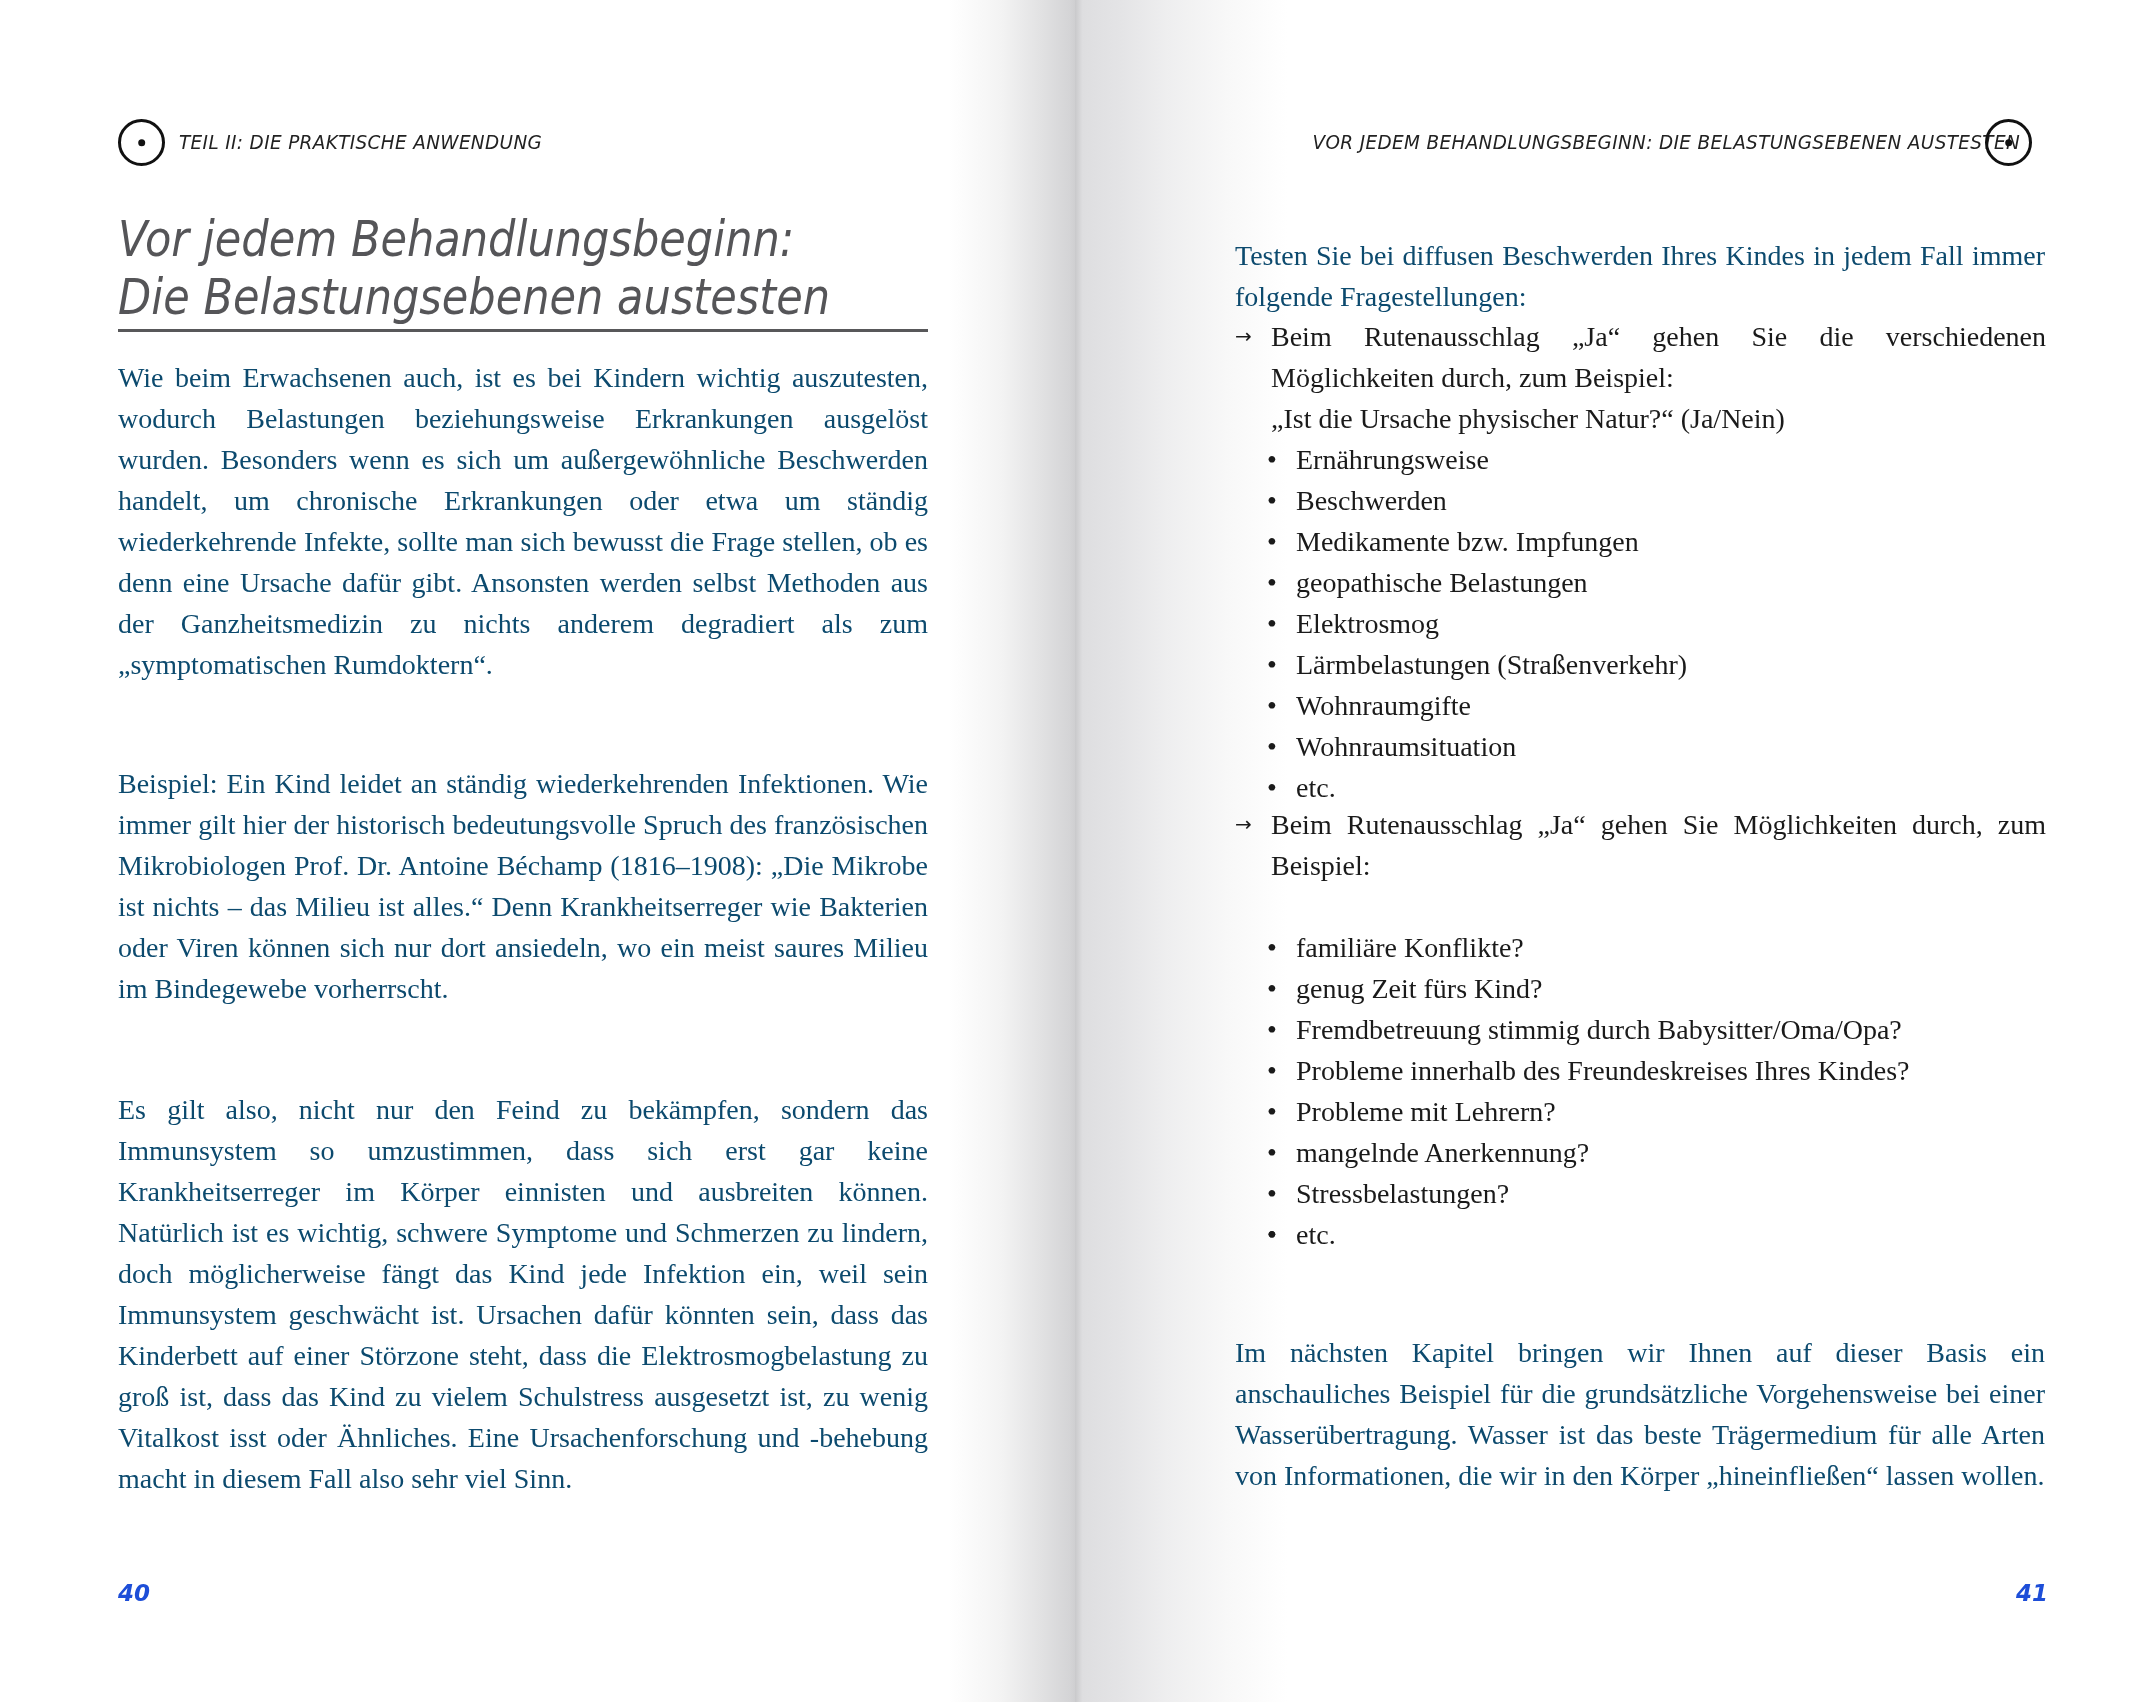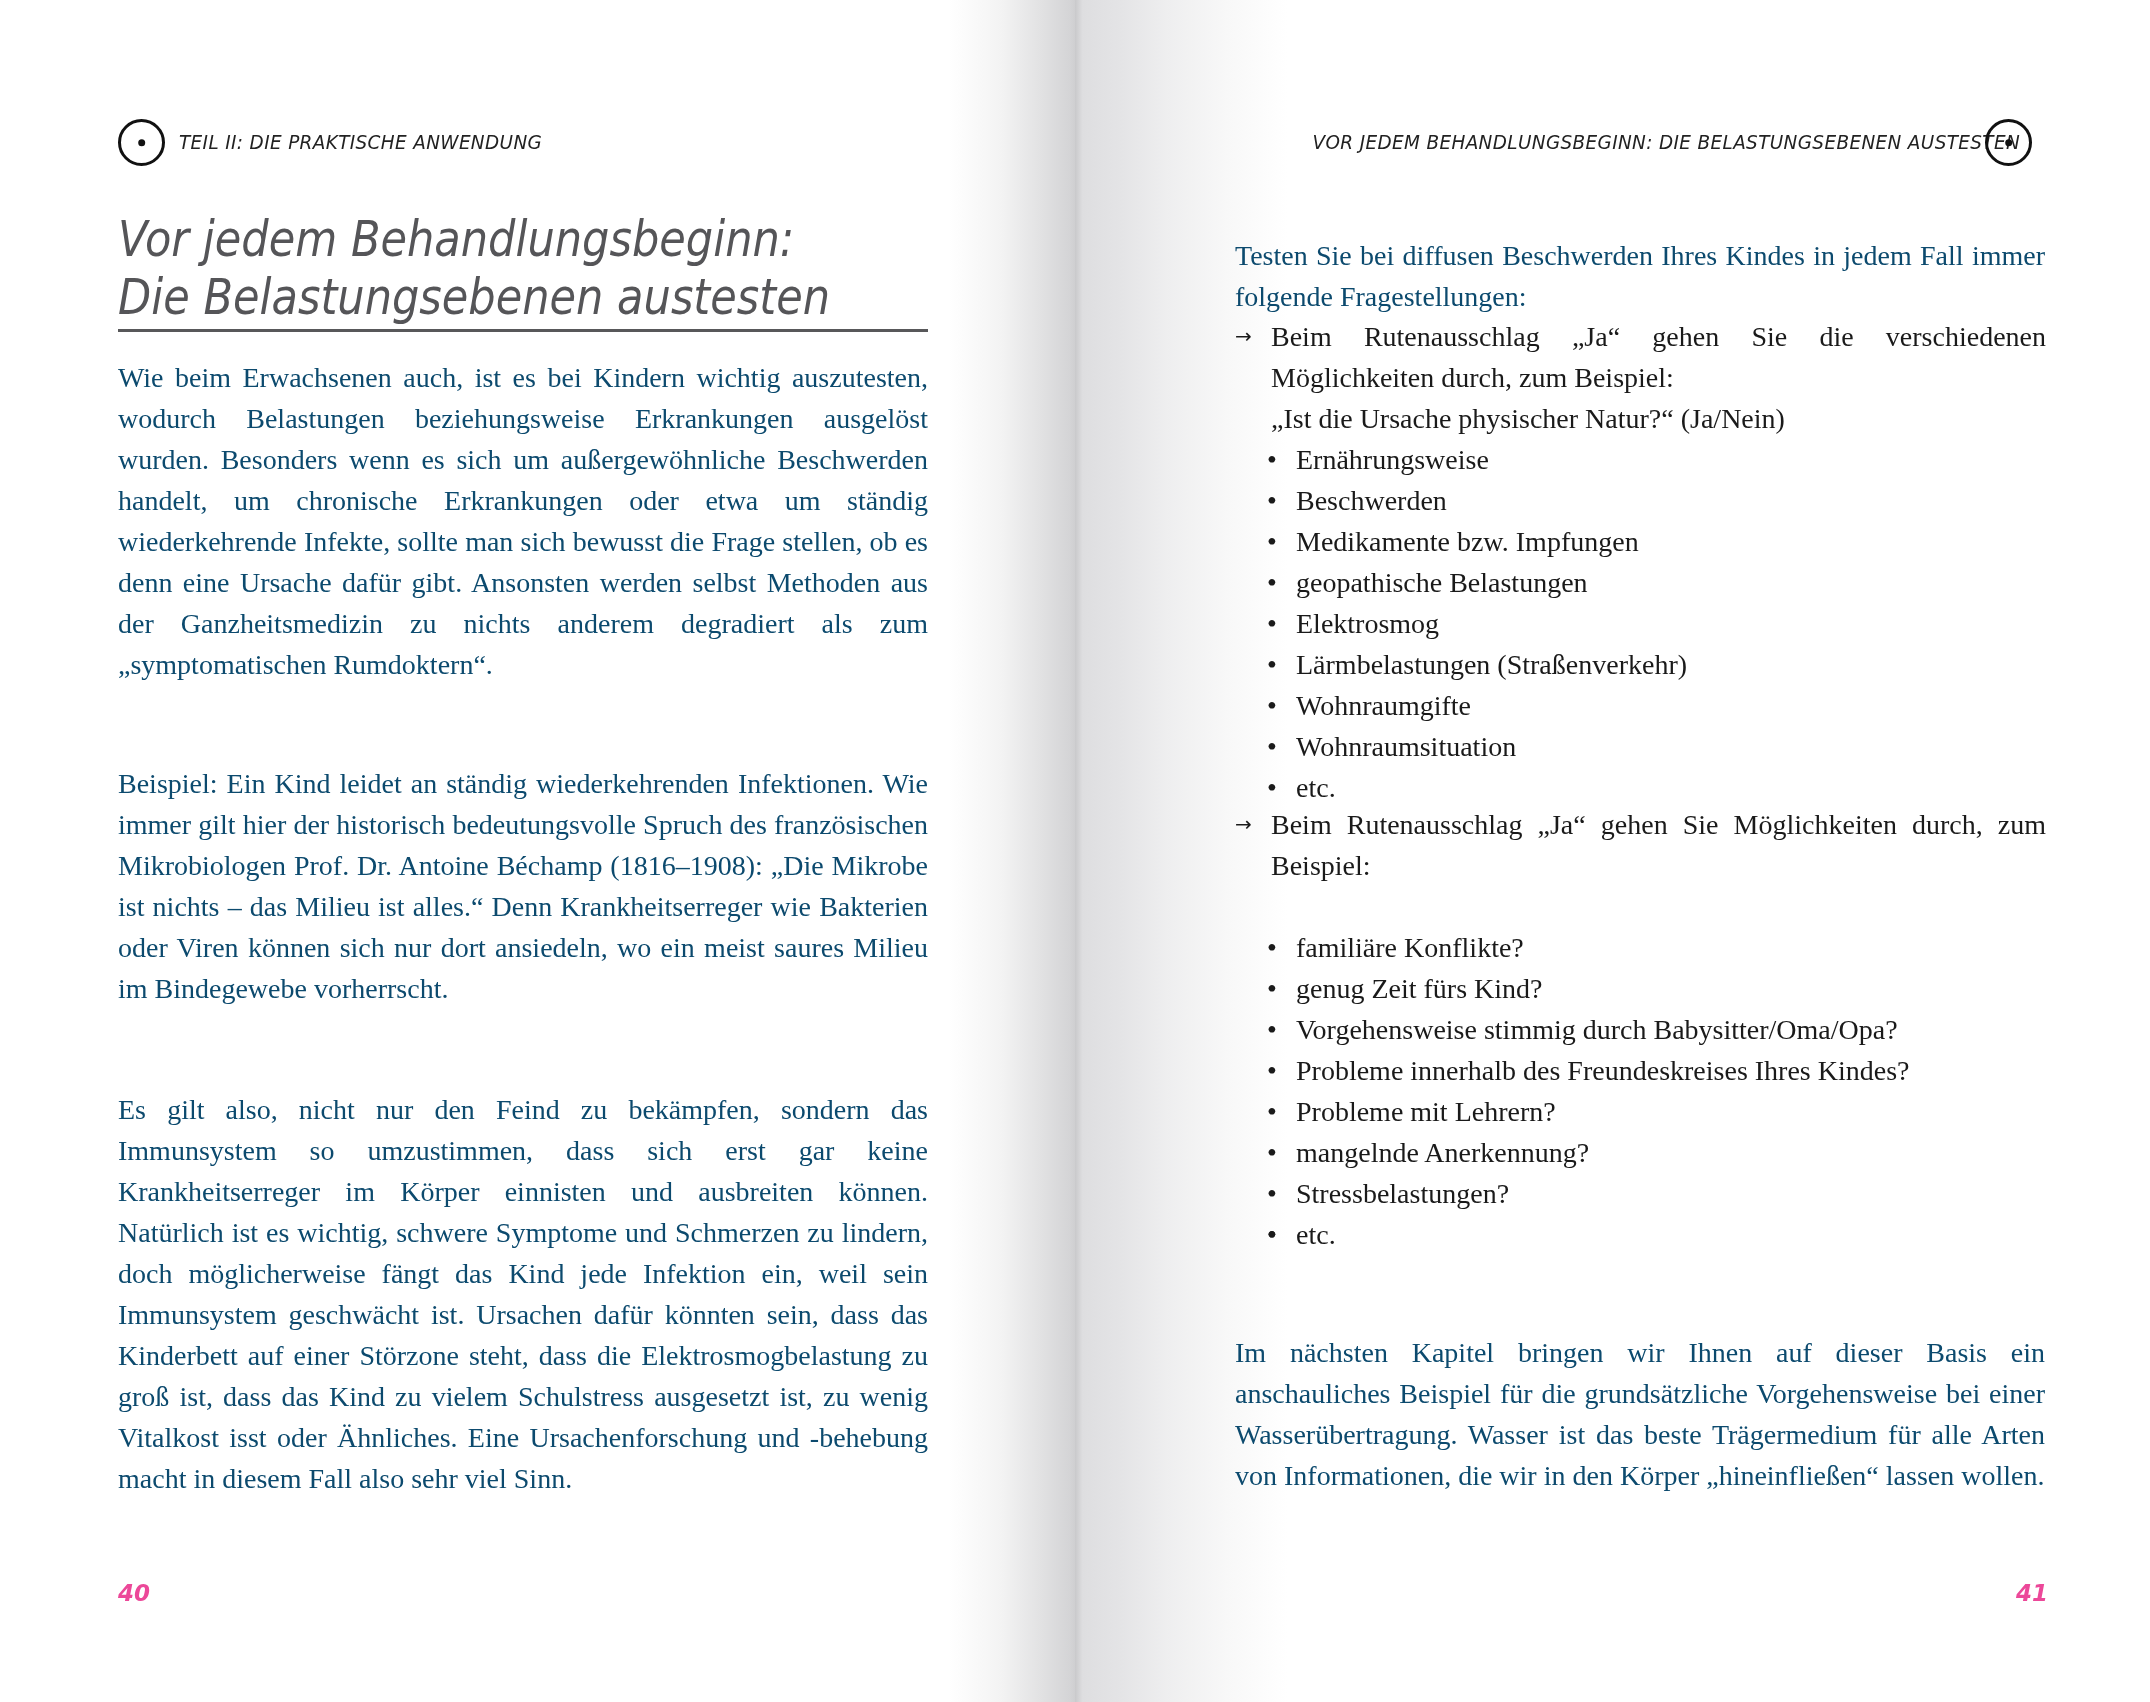--- a/index.html
+++ b/index.html
@@ -48,21 +48,21 @@
 
   .q-row { position: absolute; left: 1235px; width: 810px; font-size: 28px; line-height: 41px; }
   .q-arrow { position: absolute; left: 0; top: 0; font-family: "DejaVu Sans", sans-serif; font-size: 20px; }
   .q-text { position: absolute; left: 36px; width: 775px; text-align: justify; }
   .bullets { position: absolute; left: 1267px; width: 779px; margin: 0; padding: 0; list-style: none; font-size: 28px; line-height: 41px; }
   .bullets li { position: relative; padding-left: 29px; }
   .bullets li .dot { position: absolute; left: 0; top: 0; }
 
   .page-number {
     position: absolute; font-family: "DejaVu Sans", sans-serif; font-style: italic; font-weight: bold;
-    font-size: 23px; color: #ec4899; top: 1580px;
+    font-size: 23px; color: #1d4ed8; top: 1580px;
   }
 </style>
 </head>
 <body>
 
 <div class="page page-left"></div>
 <div class="page page-right"></div>
 
 <div class="header-icon" style="left:118px; top:119px;"></div>
 <div class="running-head" style="left:179px; top:130px;">TEIL II: DIE PRAKTISCHE ANWENDUNG</div>
@@ -105,21 +105,21 @@
 
 <div class="q-row" style="top:804px;">
   <span class="q-arrow">→</span>
   <div class="q-text">
     <div>Beim Rutenausschlag „Ja“ gehen Sie Möglichkeiten durch, zum Beispiel:</div>
   </div>
 </div>
 <ul class="bullets" style="top:927px;">
   <li><span class="dot">•</span><span>familiäre Konflikte?</span></li>
   <li><span class="dot">•</span><span>genug Zeit fürs Kind?</span></li>
-  <li><span class="dot">•</span><span>Vorgehensweise stimmig durch Babysitter/Oma/Opa?</span></li>
+  <li><span class="dot">•</span><span>Fremdbetreuung stimmig durch Babysitter/Oma/Opa?</span></li>
   <li><span class="dot">•</span><span>Probleme innerhalb des Freundeskreises Ihres Kindes?</span></li>
   <li><span class="dot">•</span><span>Probleme mit Lehrern?</span></li>
   <li><span class="dot">•</span><span>mangelnde Anerkennung?</span></li>
   <li><span class="dot">•</span><span>Stressbelastungen?</span></li>
   <li><span class="dot">•</span></li>
   <li><span class="dot">•</span><span>etc.</span></li>
 </ul>
 
 <p class="text-block right-col" style="top:1332px;">Im nächsten Kapitel bringen wir Ihnen auf dieser Basis ein anschauliches Beispiel für die grundsätzliche Vorgehensweise bei einer Wasserübertragung. Wasser ist das beste Trägermedium für alle Arten von Informationen, die wir in den Körper „hineinfließen“ lassen wollen.</p>
 

